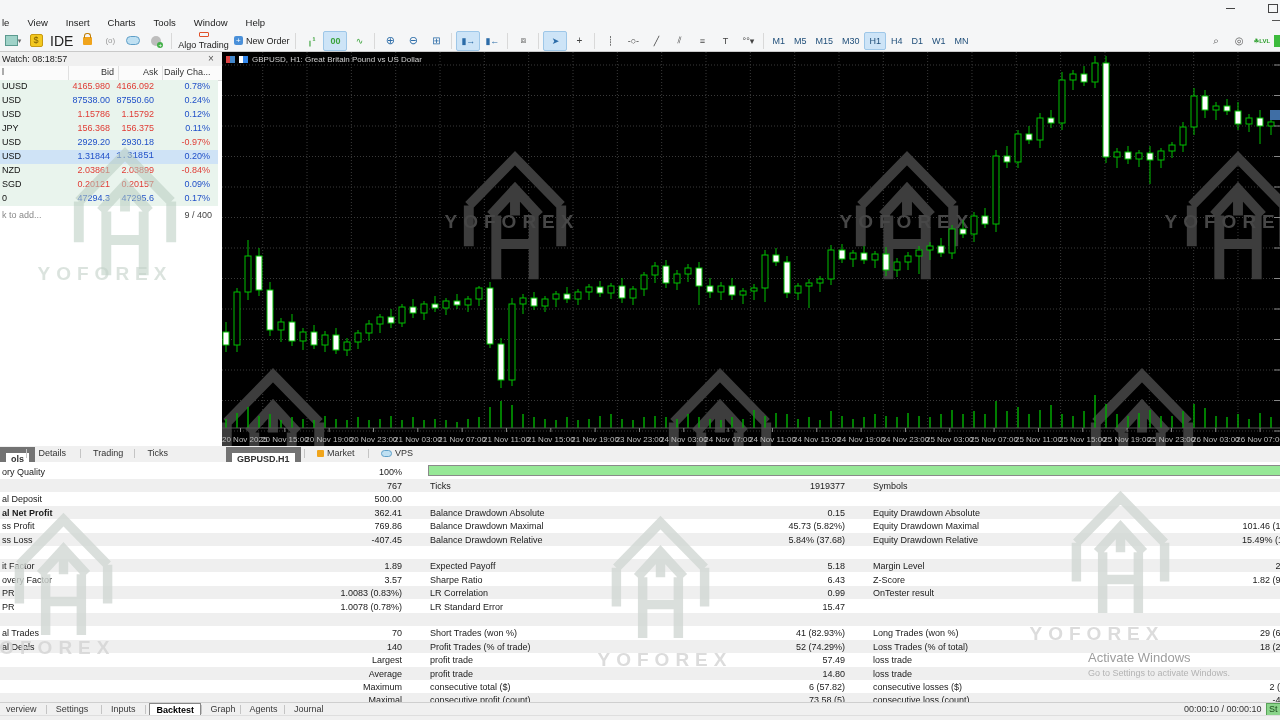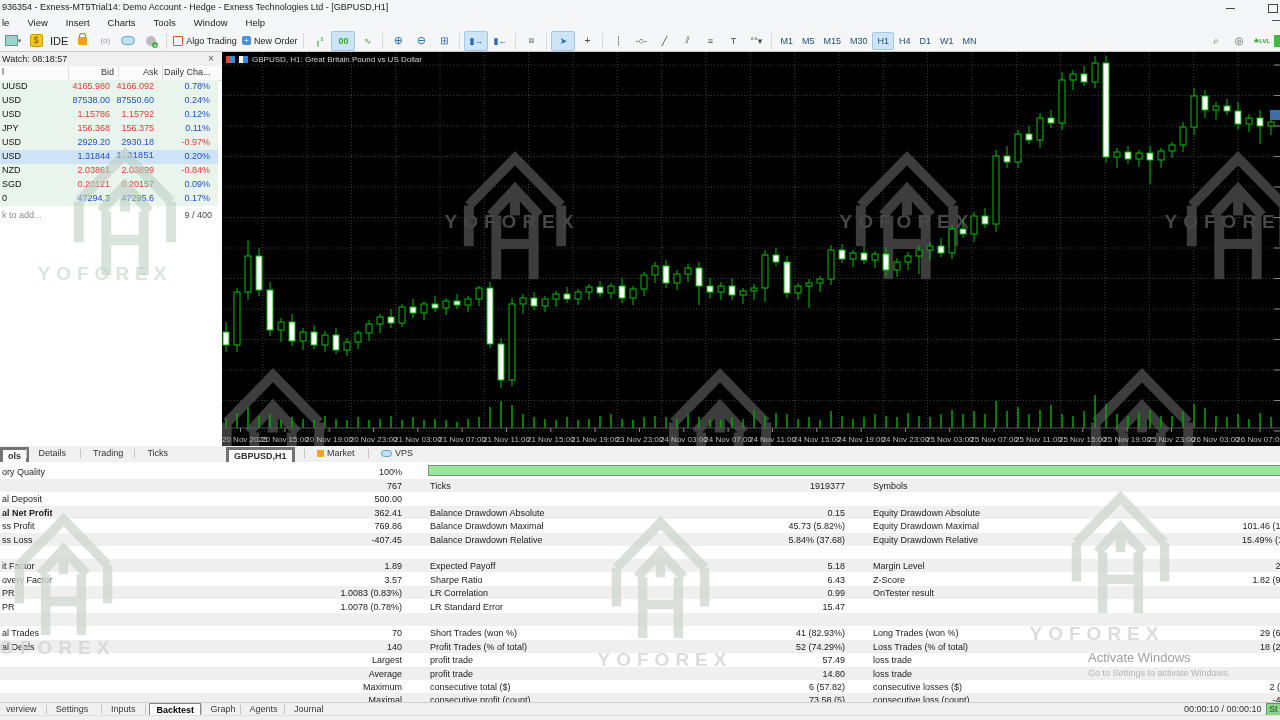--- a/index.html
+++ b/index.html
@@ -22,40 +22,39 @@
   .ico{display:inline-block}
   #market-watch{left:0;top:52px;width:222px;height:394px;background:#fff;border-right:7px solid #a21caf;overflow:hidden}
   #mw-header{left:0;top:0;width:222px;height:14px;background:#f0f0f0;border-bottom:1px solid #d8d8d8}
   #mw-cols{left:0;top:14px;width:222px;height:14px;background:#fbfbfb;border-bottom:1px solid #d8d8d8;color:#333}
   .mw-row{left:0;width:218px;height:14px}
   .mw-cell{position:absolute;top:1px;white-space:nowrap;font-size:9px}
   .r{color:#e03c35}.b{color:#2050c8}
   #chart-wrap{left:222px;top:52px;width:1058px;height:394px;background:#000;overflow:hidden}
   #tabstrip{left:0;top:446px;width:1280px;height:16px;background:#f0f0f0;border-bottom:1px solid #c8c8c8}
   .strip-tab{position:absolute;top:1px;height:13px;line-height:13px;font-size:9px;color:#333;padding:0 5px}
-  .strip-tab.box{background:#fff;border:3px solid #737373;font-weight:bold}
+  .strip-tab.box{background:#fff;border:6px solid #737373;font-weight:bold}
   .strip-sep{position:absolute;top:3px;width:1px;height:9px;background:#c4c4c4}
   #tester{left:0;top:462px;width:1280px;height:240px;background:#fff;overflow:hidden}
   .t-stripe{position:absolute;left:0;width:1280px;height:13px;background:#efefef}
   .t-label{position:absolute;font-size:9px;color:#1a1a1a;white-space:nowrap}
   .t-val{position:absolute;font-size:9px;color:#1a1a1a;white-space:nowrap;text-align:right}
   #progressbar{position:absolute;left:428px;top:3px;width:867px;height:9px;background:#97e897;border:1px solid #8a8a8a}
   #bottombar{left:0;top:702px;width:1280px;height:13px;background:#f0f0f0;border-top:1px solid #cfcfcf}
   .b-tab{position:absolute;top:0;height:12px;line-height:12px;font-size:9px;color:#3a3a3a;padding:0 6px}
   .b-tab.active{background:#fff;border:1px solid #888;border-bottom:none;font-weight:bold;color:#000}
   #statusstrip{left:0;top:715px;width:1280px;height:5px;background:#f0f0f0;border-top:1px solid #dedede}
   .wm-text{position:absolute;font-weight:bold;letter-spacing:6px;font-size:19px;white-space:nowrap}
   #activate1{font-size:13px;color:#9d9d9d}
   #activate2{font-size:9px;color:#b3b3b3}
 </style>
 </head>
 <body>
 
 <div id="titlebar" class="abs">
-  <div id="title-text" class="abs">936354 - Exness-MT5Trial14: Demo Account - Hedge - Exness Technologies Ltd - [GBPUSD,H1]</div>
   <div class="abs winbtn" style="left:1218px">
     <span style="display:block;width:9px;height:1px;background:#444;margin:5px auto 0"></span>
   </div>
   <div class="abs winbtn" style="left:1262px">
     <span style="display:block;width:8px;height:7px;border:1px solid #444;margin:1px 0 0 6px"></span>
   </div>
 </div>
 
 <div id="menubar" class="abs">
     <div class="menu-item" style="padding-left: 2px;">le</div>
@@ -69,37 +68,37 @@
   </div>
 
 <div id="toolbar" class="abs">
     <div class="tbtn">
       <span class="ico" style="width:11px;height:9px;background:#9fd2c8;border:1px solid #5b9a8f"></span>
       <span style="color:#666;font-size:7px">▾</span>
     </div>
     <div class="tbtn">
       <span class="ico" style="width:11px;height:11px;background:#f3c81f;border:1px solid #c89a10;border-radius:2px;color:#7a5b00;font-size:9px;text-align:center;line-height:11px">$</span>
     </div>
-    <div class="tbtn" style="color: rgb(34, 34, 34); font-size: 11px; text-align: center;">IDE</div>
+    <div class="tbtn" style="color: rgb(34, 34, 34); font-size: 14px; text-align: center;">IDE</div>
     <div class="tbtn">
       <span class="ico" style="width:9px;height:8px;background:#f0a41c;border-radius:1px;position:relative">
         <span style="position:absolute;left:1px;top:-4px;width:5px;height:4px;border:1px solid #c07f08;border-bottom:none;border-radius:3px 3px 0 0"></span>
       </span>
     </div>
     <div class="tbtn" style="color: rgb(154, 154, 154); font-size: 8px;">(o)</div>
     <div class="tbtn">
       <span class="ico" style="width:12px;height:7px;background:#bfe0f2;border:1px solid #5f9fc8;border-radius:5px"></span>
     </div>
     <div class="tbtn">
       <span class="ico" style="width:10px;height:10px;border-radius:50%;background:#bdbdbd;position:relative">
         <span style="position:absolute;right:-2px;bottom:-2px;width:6px;height:6px;border-radius:50%;background:#44b04a;color:#fff;font-size:6px;line-height:6px;text-align:center">+</span>
       </span>
     </div>
     <div class="tsep"></div>
-    <div class="tbtn" style="gap: 3px;">
+    <div class="tbtn" style="gap: 3px; flex-direction: column;">
       <span class="ico" style="width:8px;height:8px;border:1.5px solid #e0512a;border-radius:1px"></span>
       <span style="font-size: 9px; color: rgb(34, 34, 34);">Algo Trading</span>
     </div>
     <div class="tbtn" style="gap: 3px;">
       <span class="ico" style="width:9px;height:9px;background:#4a90d9;border-radius:2px;color:#fff;font-size:8px;line-height:9px;text-align:center">+</span>
       <span style="font-size: 9px; color: rgb(34, 34, 34);">New Order</span>
     </div>
     <div class="tsep"></div>
     <div class="tbtn" style="color: rgb(58, 163, 58); font-weight: bold;">╷¹</div>
     <div class="tbtn active" style="color: rgb(58, 163, 58); font-weight: bold;">00</div>
@@ -730,21 +729,21 @@
       <div class="t-stripe" style="top: 151px;"></div>
       <span class="t-label" style="left: 2px; top: 166.4px;">al Trades</span>
       <span class="t-val" style="left: 252px; top: 166.4px; width: 150px;">70</span>
       <span class="t-label" style="left: 430px; top: 166.4px;">Short Trades (won %)</span>
       <span class="t-val" style="left: 695px; top: 166.4px; width: 150px;">41 (82.93%)</span>
       <span class="t-label" style="left: 873px; top: 166.4px;">Long Trades (won %)</span>
       <span class="t-val" style="left: 1180px; top: 166.4px; width: 113px; text-align: right; overflow: hidden;">29 (62.0</span>
       <div class="t-stripe" style="top: 177.8px;"></div>
       <span class="t-label" style="left: 2px; top: 179.8px;">al Deals</span>
       <span class="t-val" style="left: 252px; top: 179.8px; width: 150px;">140</span>
-      <span class="t-label" style="left: 430px; top: 179.8px;">Profit Trades (% of total)</span>
+      <span class="t-label" style="left: 430px; top: 179.8px;">Profit Trades (% of trade)</span>
       <span class="t-val" style="left: 695px; top: 179.8px; width: 150px;">52 (74.29%)</span>
       <span class="t-label" style="left: 873px; top: 179.8px;">Loss Trades (% of total)</span>
       <span class="t-val" style="left: 1180px; top: 179.8px; width: 113px; text-align: right; overflow: hidden;">18 (25.7</span>
       <span class="t-val" style="left: 252px; top: 193.2px; width: 150px;">Largest</span>
       <span class="t-label" style="left: 430px; top: 193.2px;">profit trade</span>
       <span class="t-val" style="left: 695px; top: 193.2px; width: 150px;">57.49</span>
       <span class="t-label" style="left: 873px; top: 193.2px;">loss trade</span>
       <span class="t-val" style="left: 1180px; top: 193.2px; width: 113px; text-align: right; overflow: hidden;">-4</span>
       <div class="t-stripe" style="top: 204.6px;"></div>
       <span class="t-val" style="left: 252px; top: 206.6px; width: 150px;">Average</span>

